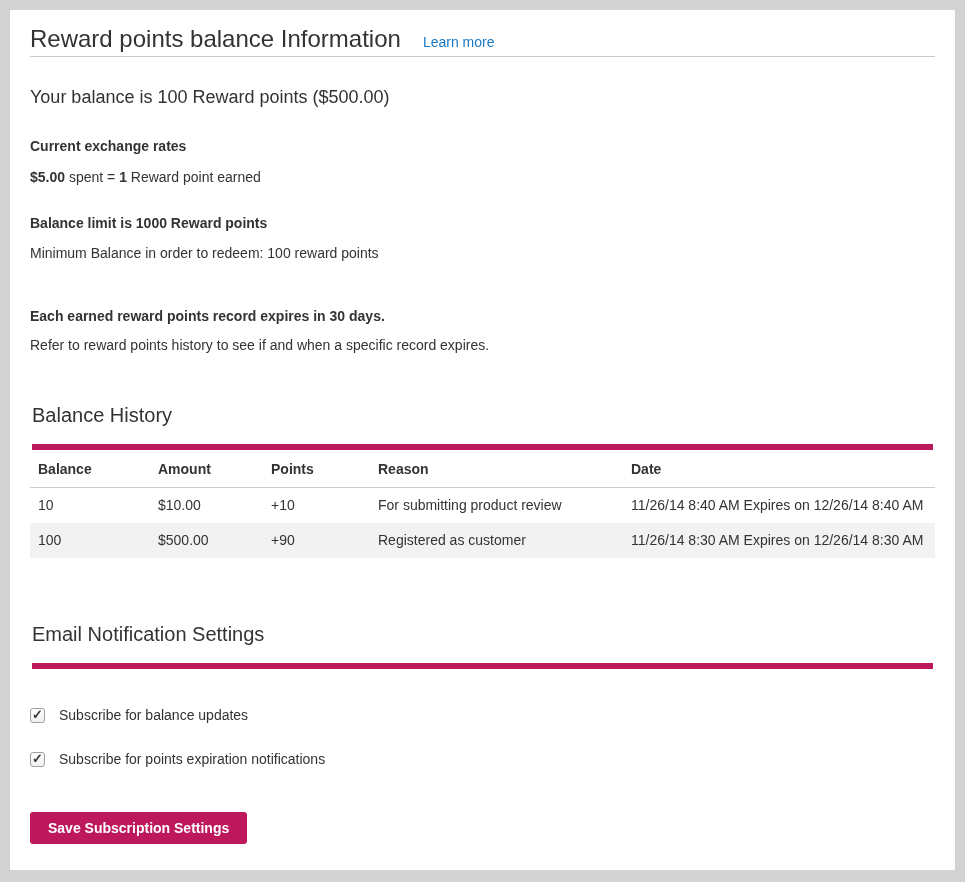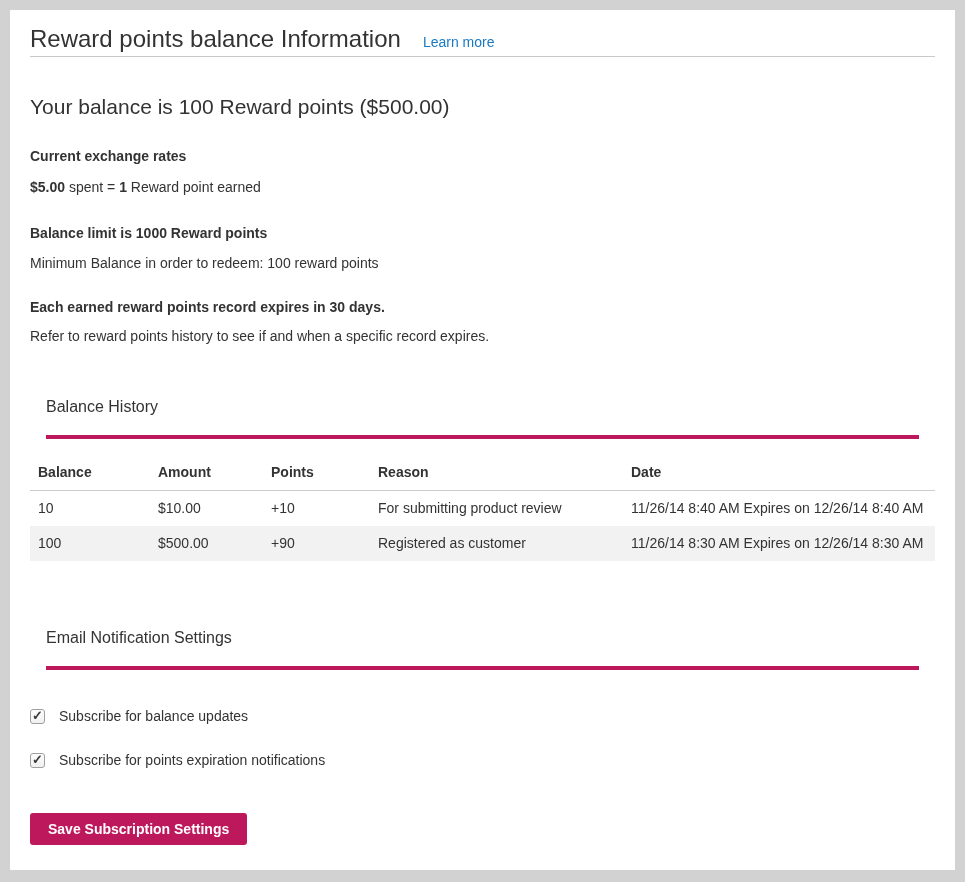--- a/index.html
+++ b/index.html
@@ -37,41 +37,41 @@
     letter-spacing: 0;
   }
   .learn-more {
     font-size: 14px;
     color: #1979c3;
     text-decoration: none;
     cursor: pointer;
   }
   
   .balance-summary {
-    margin-top: 38px;
-    font-size: 21px;
+    margin-top: 28px;
+    font-size: 18px;
     line-height: 24px;
   }
   .para { font-size: 14px; line-height: 19px; }
   .bold-line { font-weight: bold; }
   .exchange-heading { margin-top: 28px; font-weight: bold; }
   .exchange-lines { margin-top: 12px; }
   .limit-heading { margin-top: 27px; font-weight: bold; }
   .min-balance { margin-top: 11px; }
-  .expiry-heading { margin-top: 25px; font-weight: bold; }
+  .expiry-heading { margin-top: 44px; font-weight: bold; }
   .expiry-note { margin-top: 10px; }
   
   .section-title {
-    font-size: 16px;
+    font-size: 20px;
     font-weight: 300;
     line-height: 33px;
     color: #333;
-    margin: 16px;
+    margin: 2px;
     padding-bottom: 12px;
-    border-bottom: 4px solid #be185d;
+    border-bottom: 6px solid #be185d;
   }
   .history-section { margin-top: 44px; }
   .email-section { margin-top: 60px; }
   
   table.history-table {
     width: 100%;
     border-collapse: collapse;
     font-size: 14px;
   }
   .history-table th {

